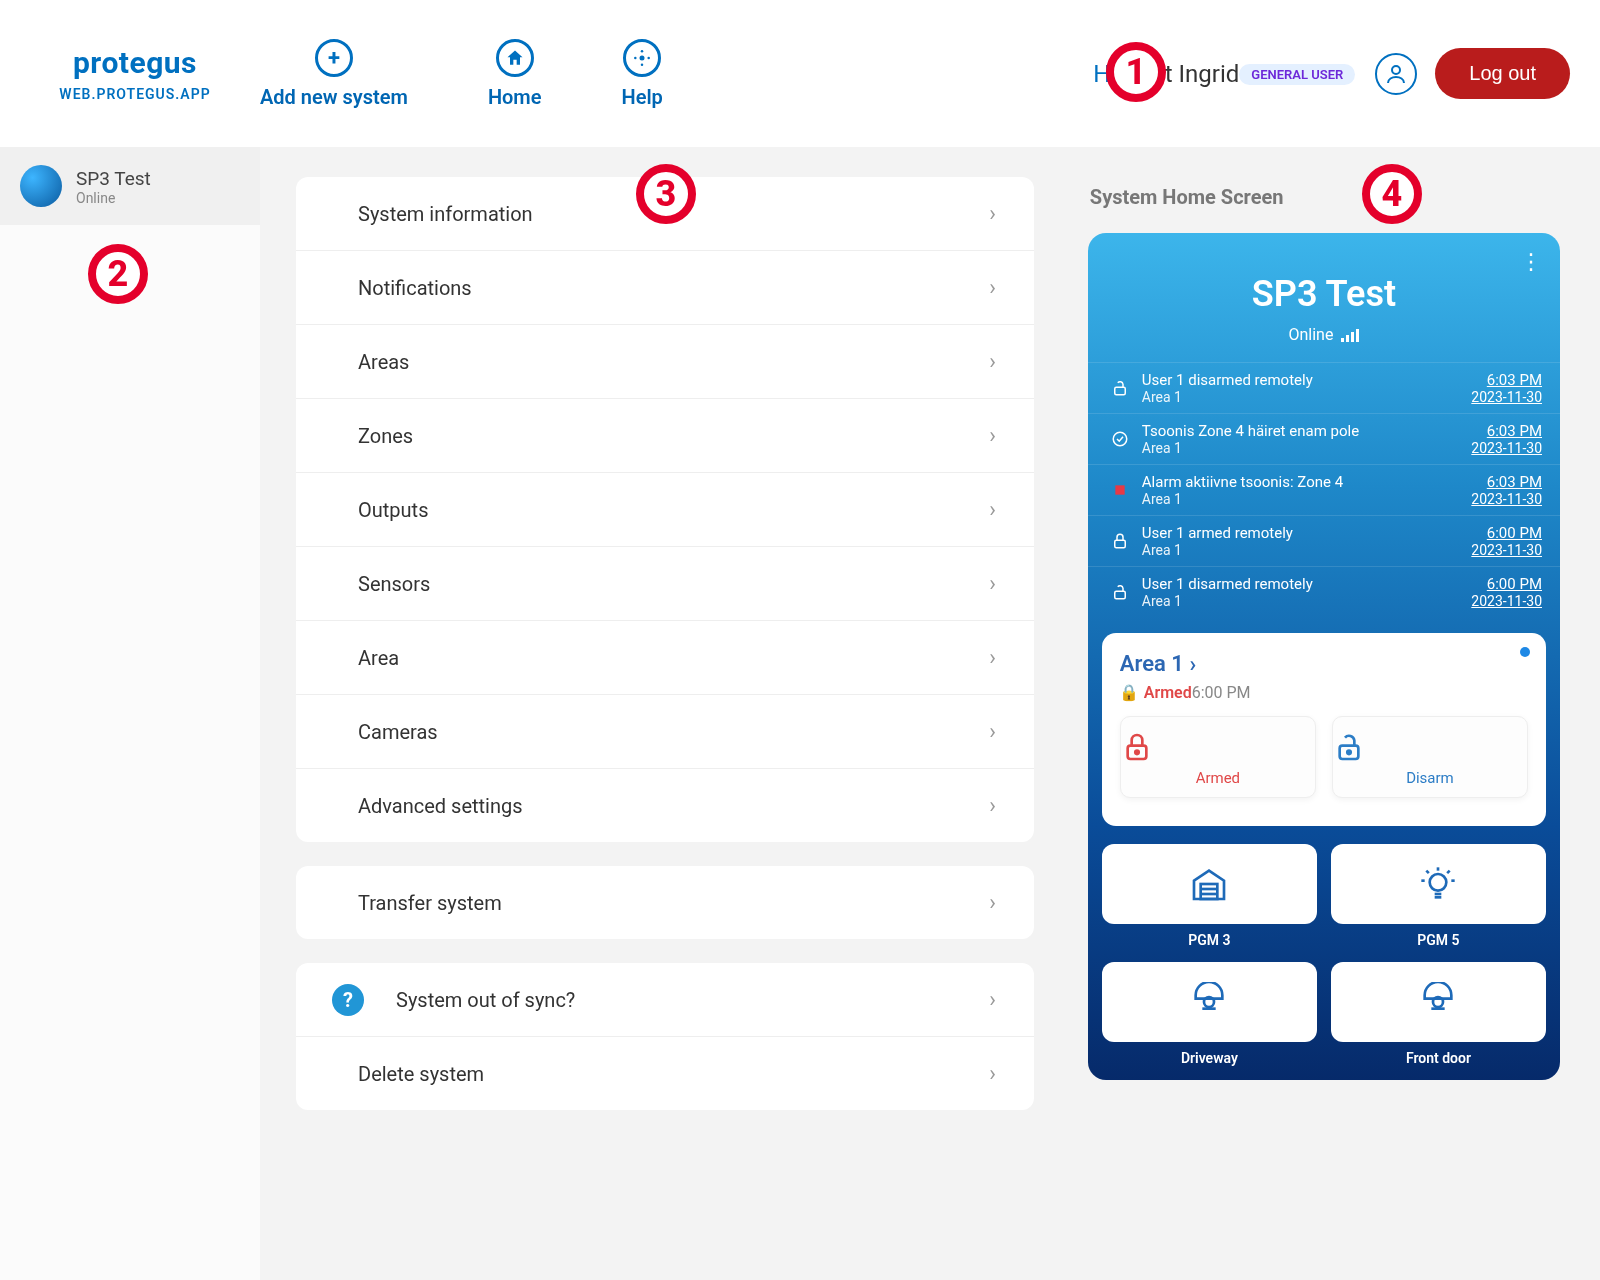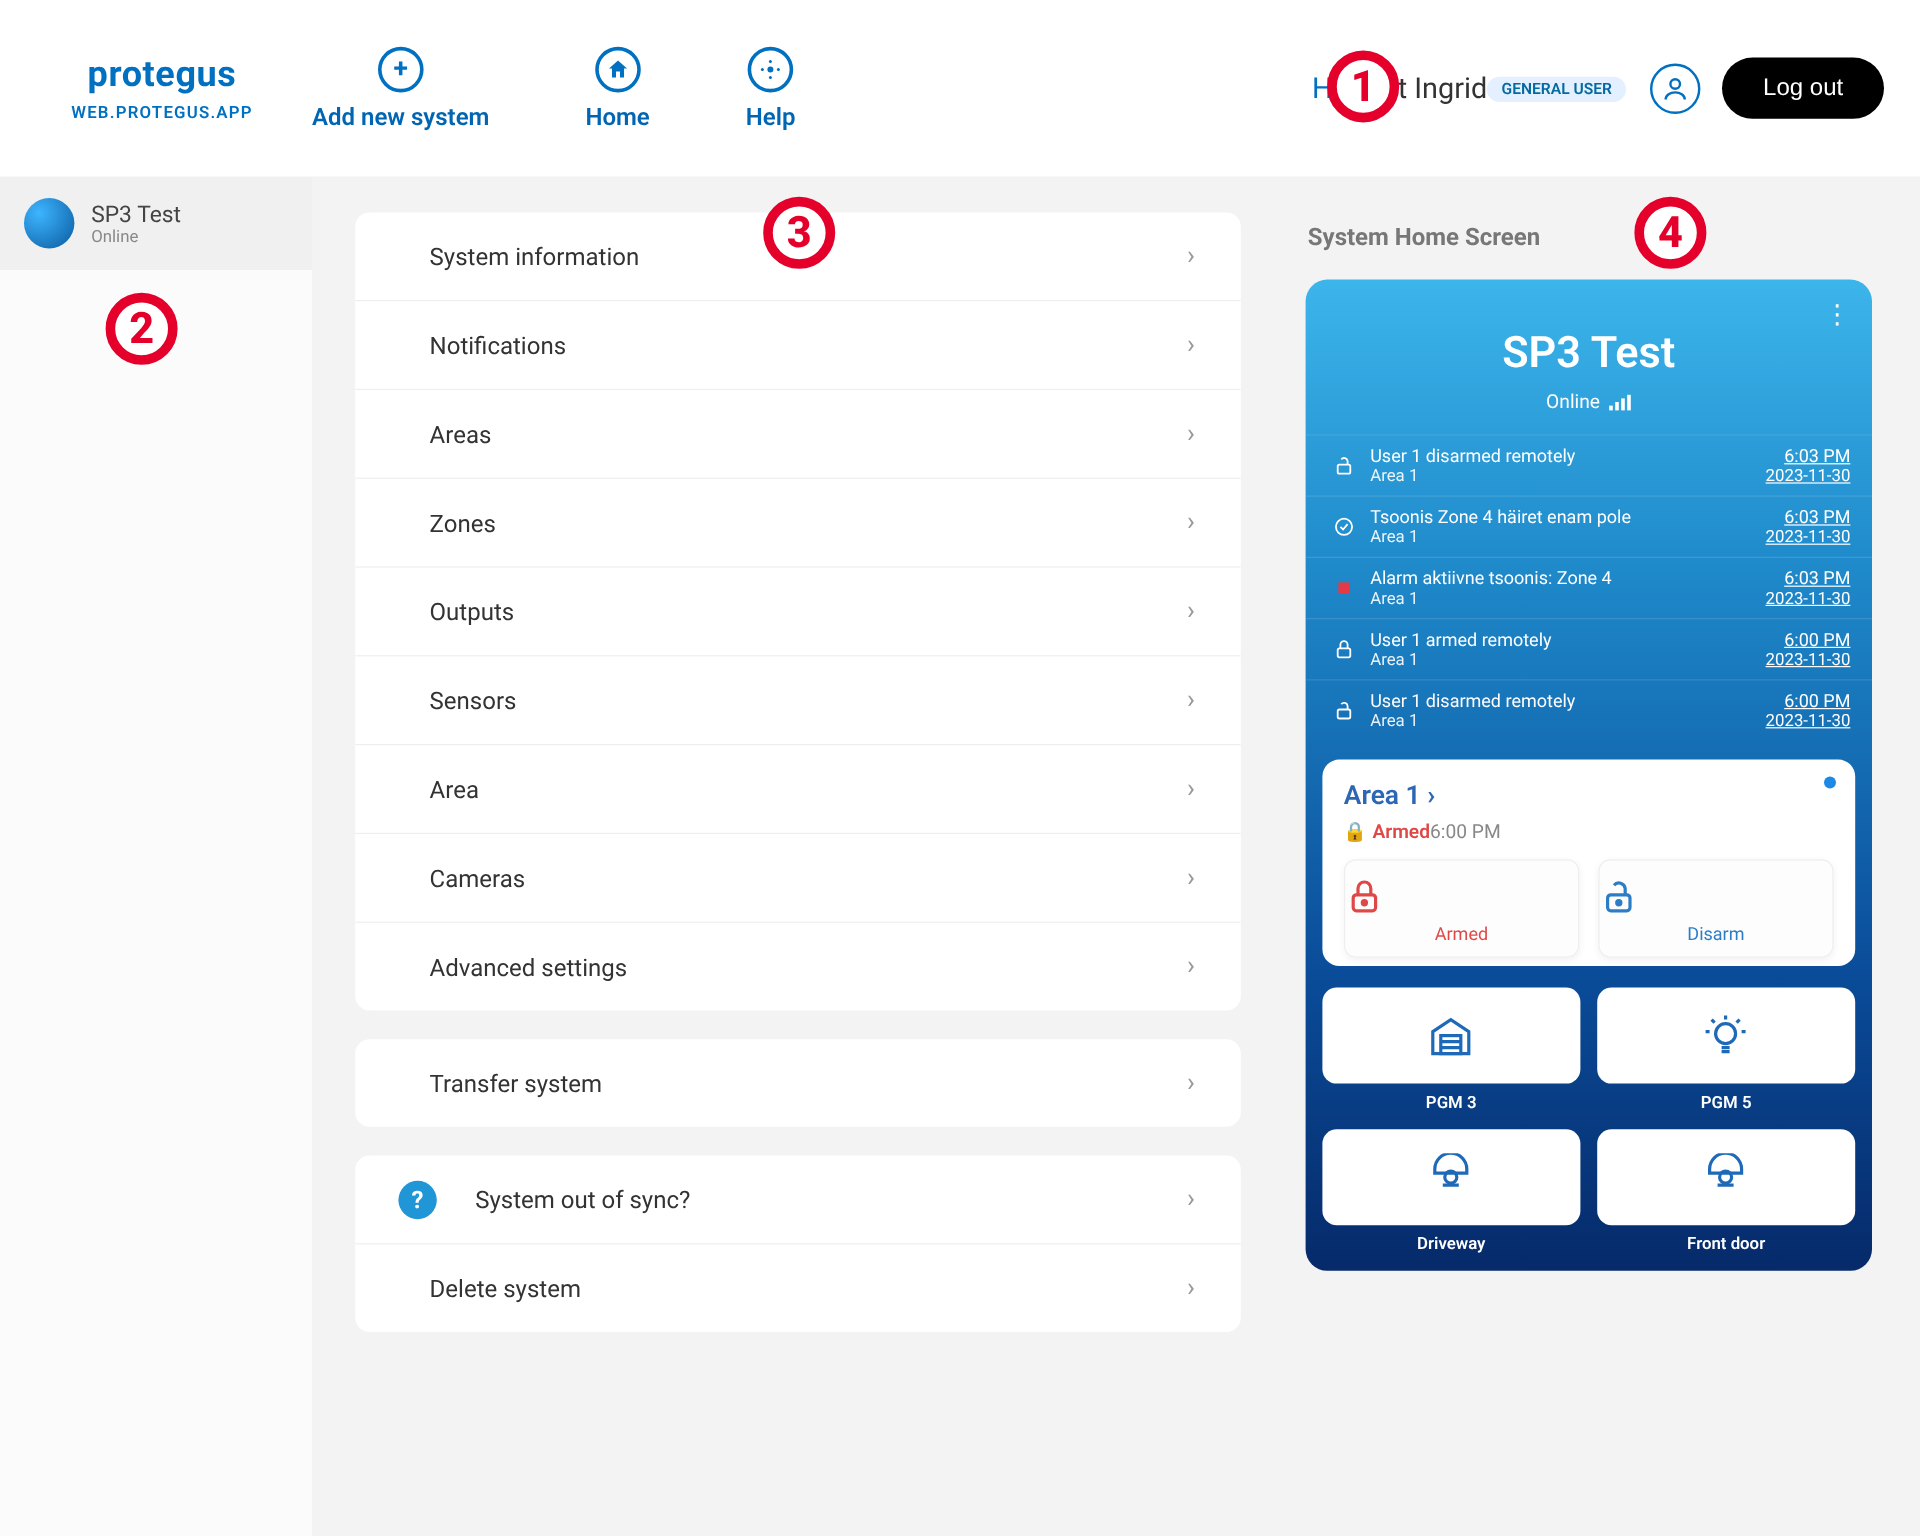--- a/index.html
+++ b/index.html
@@ -23,23 +23,23 @@
   .logo-block { width: 170px; text-align:center; }
   .logo-text { color:#0070c0; font-weight:700; font-size:30px; letter-spacing:0.5px; }
   .logo-sub { color:#0070c0; font-size:14px; font-weight:600; letter-spacing:1px; margin-top:6px;}
   .hdr-btns { display:flex; gap:80px; margin-left:40px; }
   .hdr-btn { display:flex; flex-direction:column; align-items:center; gap:8px; color:#0066b3; font-weight:600; font-size:20px; cursor:pointer;}
   .hdr-btn .circ { width:38px; height:38px; border:3px solid #0070c0; border-radius:50%; display:flex; align-items:center; justify-content:center; color:#0070c0; font-size:22px; font-weight:700;}
   .spacer { flex:1; }
   .user-block { display:flex; flex-direction:row; align-items:flex-start; margin-right:20px;}
   .user-hi { font-size:24px; color:#333;}
   .user-hi span.hi { color:#0070c0; }
-  .user-role { background:#e4f0ff; color:#0369a1; font-size:13px; font-weight:600; padding:3px 12px; border-radius:12px; margin-top:4px;}
+  .user-role { background:#e4f0ff; color:#6d28d9; font-size:13px; font-weight:600; padding:3px 12px; border-radius:12px; margin-top:4px;}
   .avatar { width:42px; height:42px; border:2.5px solid #0070c0; border-radius:50%; display:flex; align-items:center; justify-content:center; color:#0070c0; margin-right:18px;}
-  .logout { background:#000000; color:#fff; border:none; border-radius:28px; padding:14px 34px; font-size:20px; font-weight:500; cursor:pointer;}
+  .logout { background:#b91c1c; color:#fff; border:none; border-radius:28px; padding:14px 34px; font-size:20px; font-weight:500; cursor:pointer;}
   
   .body-row { display:flex; height:calc(100% - 147px);}
   .sidebar { width:260px; background:#fbfbfb; }
   .side-sys { display:flex; align-items:center; gap:14px; padding:18px 20px; background:#f0f0f0; cursor:pointer;}
   .side-dot { width:42px; height:42px; border-radius:50%; background:radial-gradient(circle at 30% 30%, #3db5ff, #0a5a9f);}
   .side-name { font-size:19px; color:#444;}
   .side-status { font-size:14px; color:#888;}
   
   .main { flex:1; padding:30px 40px 30px 36px; display:flex; gap:54px; overflow:hidden;}
   .col { display:flex; flex-direction:column; }
@@ -59,21 +59,21 @@
   .home-hdr .status { font-size:16px; margin-top:10px; display:flex; justify-content:center; align-items:center; gap:8px;}
   .home-more { position:absolute; top:16px; right:18px; font-size:22px; cursor:pointer;}
   .events { }
   .ev-row { display:flex; align-items:center; padding:8px 18px 8px 18px; border-top:1px solid rgba(255,255,255,0.12); font-size:15px;}
   .ev-ic { width:28px; display:flex; justify-content:center; font-size:16px;}
   .ev-txt { flex:1; padding-left:8px;}
   .ev-txt .line1 { }
   .ev-txt .line2 { font-size:14px; opacity:0.9;}
   .ev-time { text-align:right; font-size:15px;text-decoration:underline;}
   .ev-time .d { font-size:14px; }
-  .area-card { background:#fff; color:#2c5aa0; border-radius:14px; margin:16px 14px 18px; padding:18px 18px 7px; position:relative;}
+  .area-card { background:#fff; color:#2c5aa0; border-radius:14px; margin:16px 14px 18px; padding:18px 18px 28px; position:relative;}
   .area-title { font-size:22px; font-weight:600; color:#2c67b3;}
   .area-dot { position:absolute; top:14px; right:16px; width:10px; height:10px; background:#1e88e5; border-radius:50%;}
   .area-status-row { display:flex; justify-content:flex-start; font-size:16px; margin-top:7px; color:#888;}
   .area-status-row .armed { color:#e04848; font-weight:600;}
   .area-btns { display:flex; gap:16px; margin-top:14px;}
   .area-btn { flex:1; background:#fdfdfd; border:1px solid #eee; border-radius:10px; padding:14px 0 10px; text-align:center; box-shadow:0 2px 6px rgba(0,0,0,0.05); cursor:pointer;}
   .area-btn .ic { font-size:28px; }
   .area-btn.armed .ic { color:#e04848;}
   .area-btn.disarm .ic { color:#2c7dc6;}
   .area-btn .lbl { font-size:15px; margin-top:6px;}

